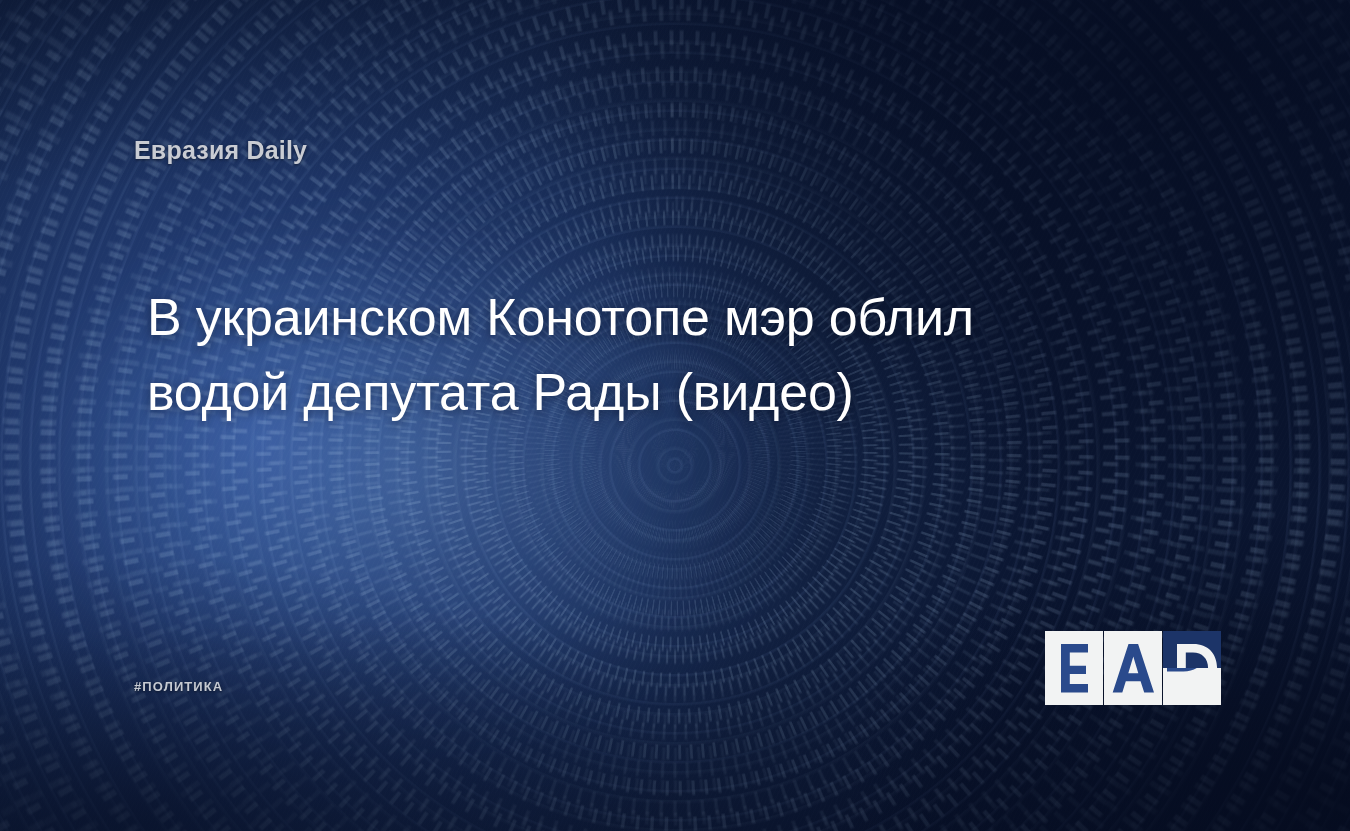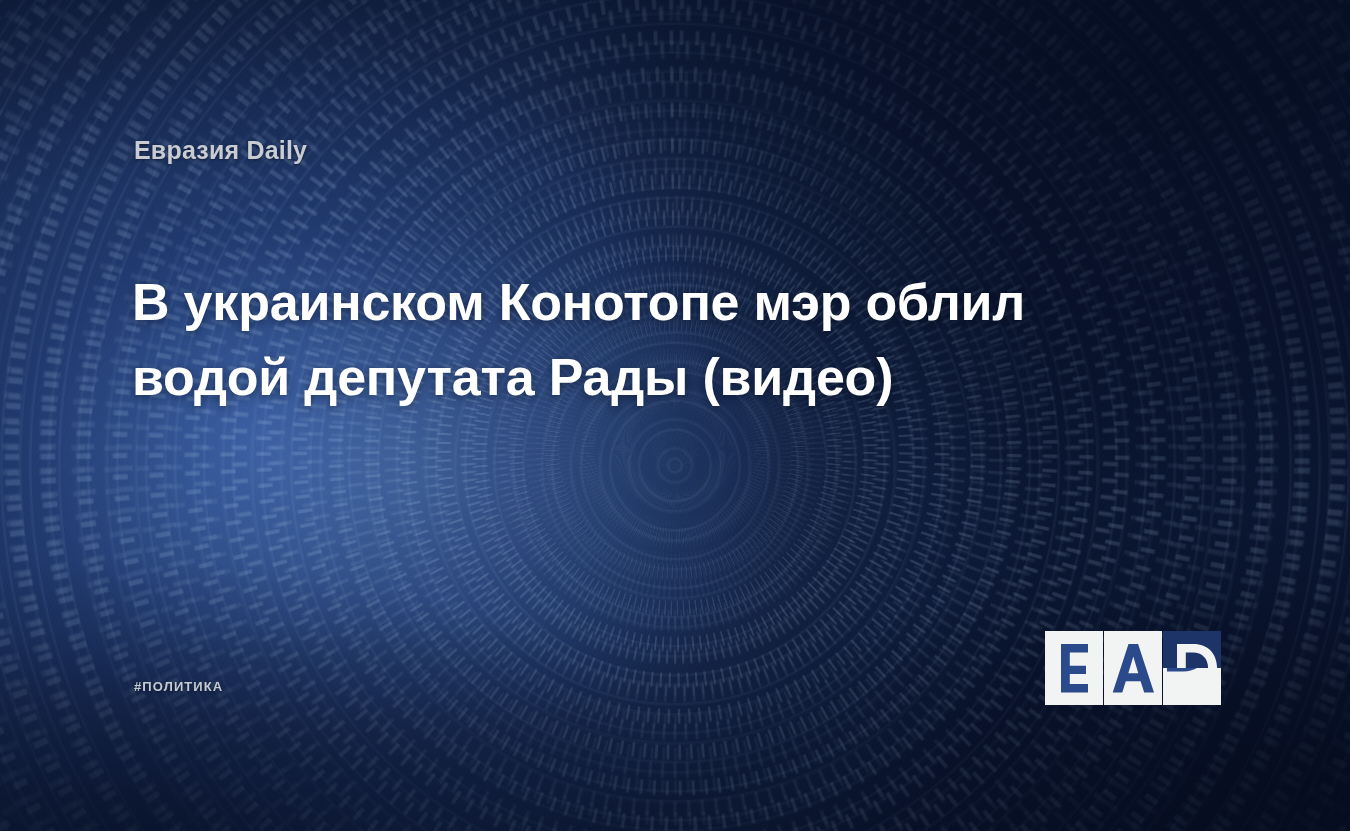--- a/index.html
+++ b/index.html
@@ -154,24 +154,24 @@
     color: #c9ccd3;
     text-shadow: 0 1px 3px rgba(0,0,0,.45);
     white-space: nowrap;
   }
 
   .headline {
     position: absolute;
     left: 131px;
     top: 264px;
     width: 980px;
-    margin: 1px;
+    margin: 16px;
     font-size: 52px;
     line-height: 1.44;
-    font-weight: 700;
+    font-weight: 400;
     color: #ffffff;
     letter-spacing: -0.2px;
     text-shadow: 0 2px 8px rgba(2,8,24,.45);
   }
 
   .rubric {
     position: absolute;
     left: 134px;
     top: 679px;
     font-size: 13px;

